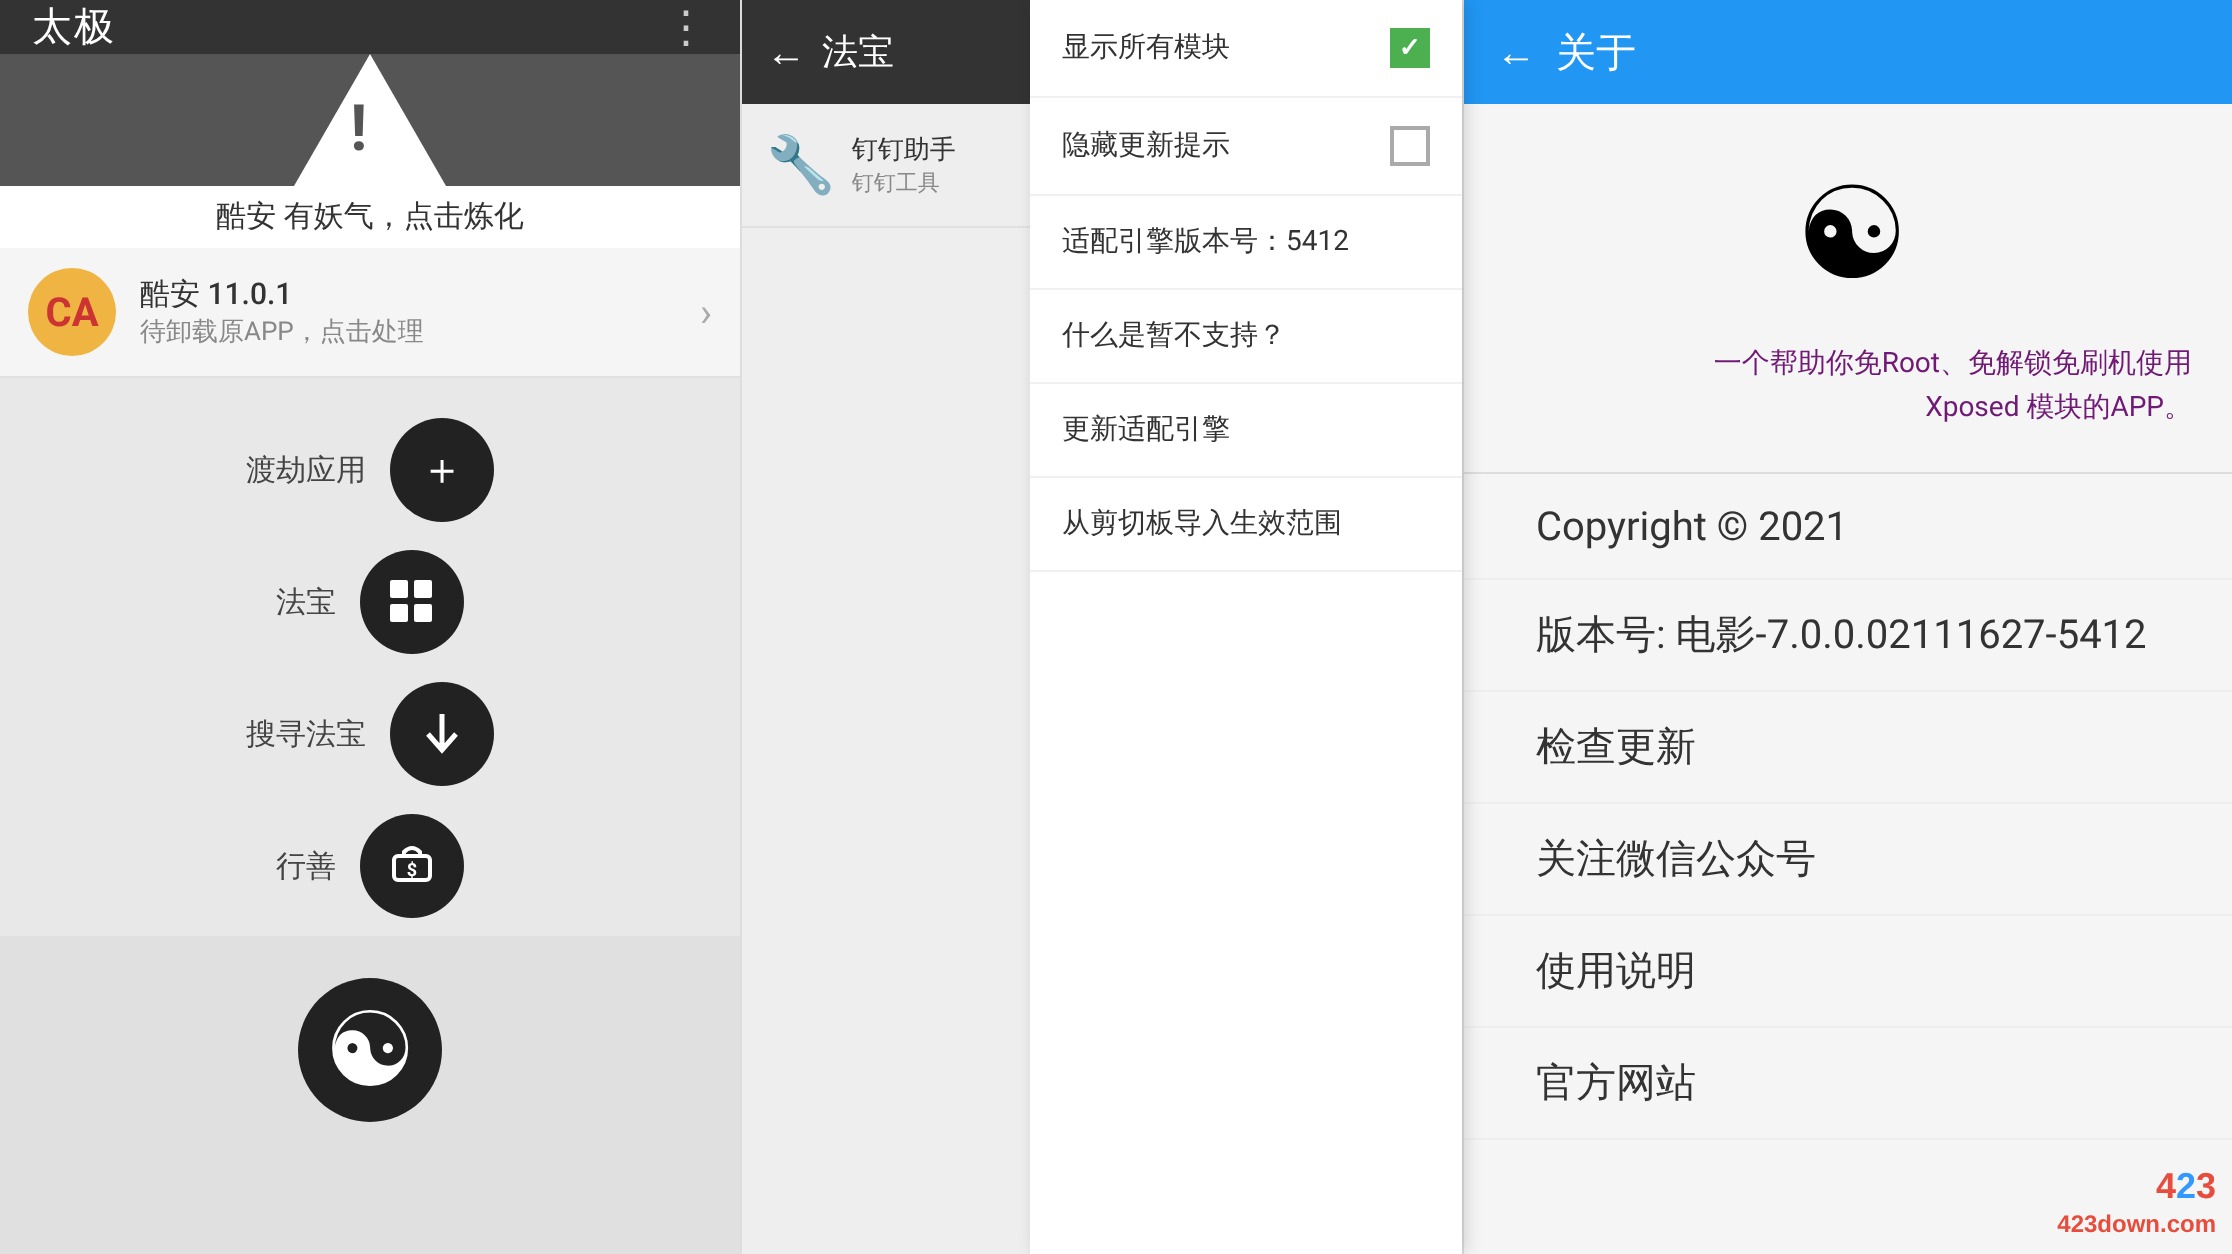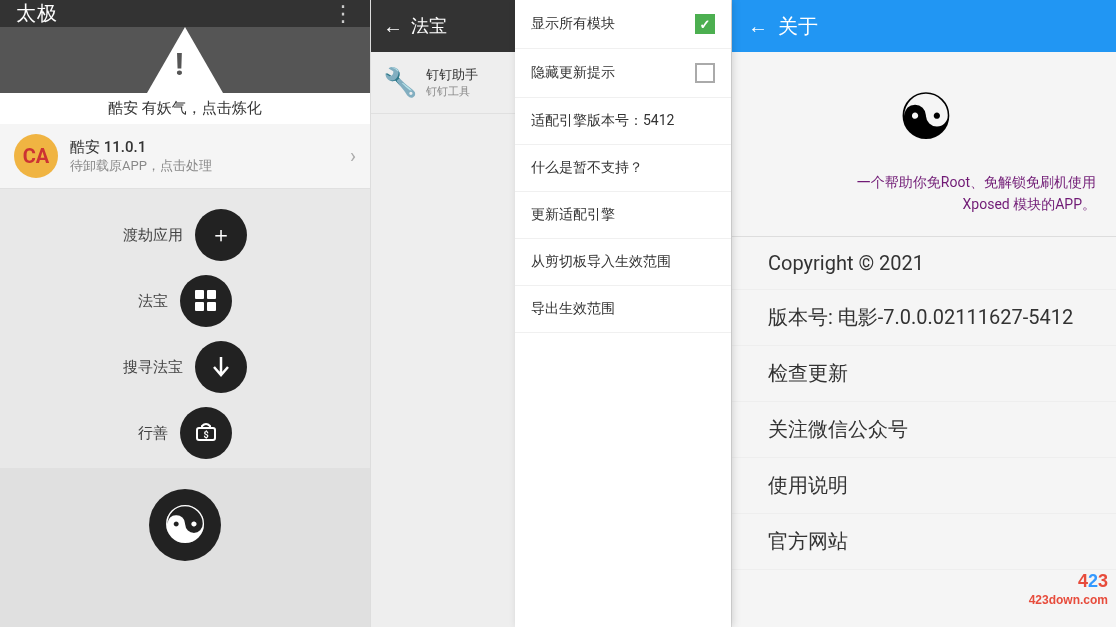--- a/index.html
+++ b/index.html
@@ -306,21 +306,21 @@
     }
     .about-item {
       padding: 14px 36px;
       font-size: 20px;
       color: #333333;
       border-bottom: 1px solid #eeeeee;
       cursor: pointer;
     }
     .watermark {
       position: absolute;
-      bottom: 20px;
+      bottom: 8px;
       right: 8px;
       font-size: 18px;
       font-weight: bold;
       color: #e74c3c;
       font-family: Arial, sans-serif;
       line-height: 1.2;
       text-align: right;
     }
     .watermark-sub {
       font-size: 12px;
@@ -422,23 +422,20 @@
   </div>
   <div class="dropdown-item">
     <span class="dropdown-item-text">什么是暂不支持？</span>
   </div>
   <div class="dropdown-item">
     <span class="dropdown-item-text">更新适配引擎</span>
   </div>
   <div class="dropdown-item">
     <span class="dropdown-item-text">从剪切板导入生效范围</span>
   </div>
-  <div class="dropdown-item">
-    <span class="dropdown-item-text">导出生效范围</span>
-  </div>
 </div>
 
 <div class="right-panel">
   <div class="right-header">
     <span class="right-back">←</span>
     <span class="right-title">关于</span>
   </div>
   <div class="about-logo">☯</div>
   <div class="about-desc">一个帮助你免Root、免解锁免刷机使用<br>Xposed 模块的APP。</div>
   <div class="about-divider"></div>

